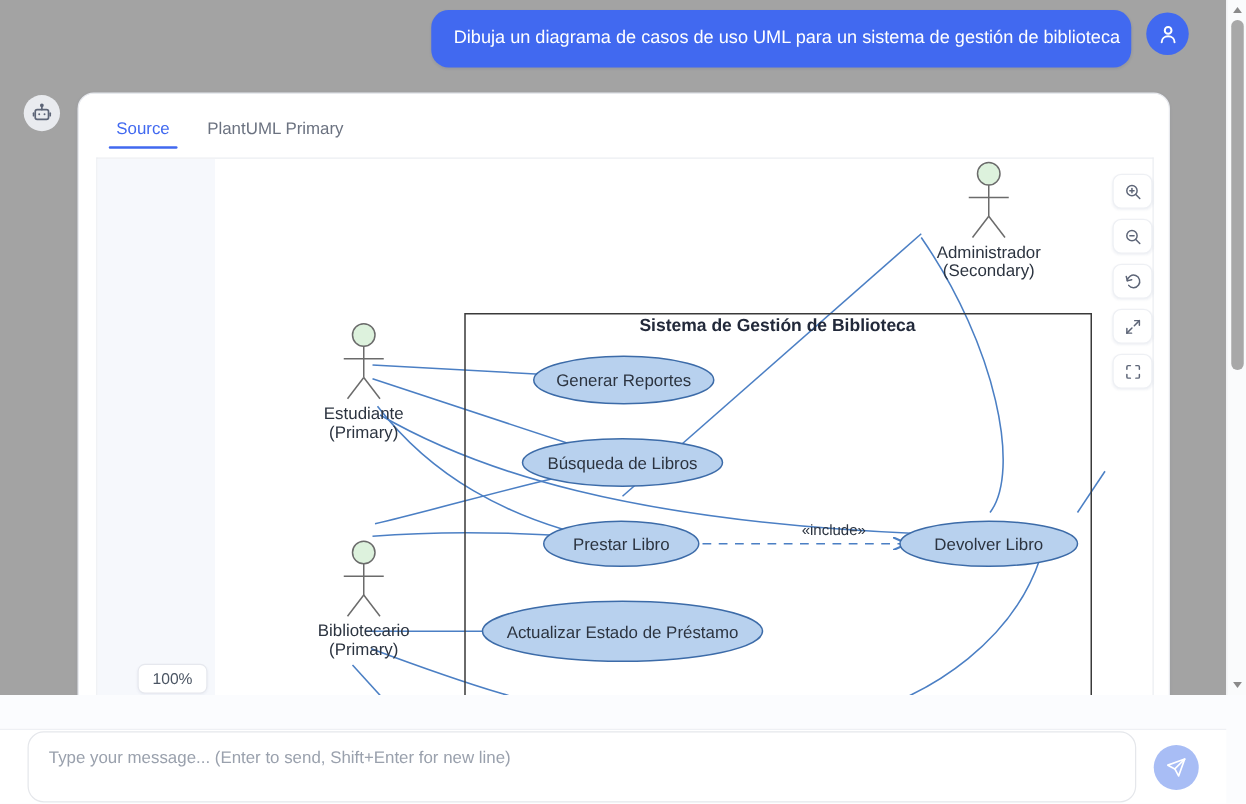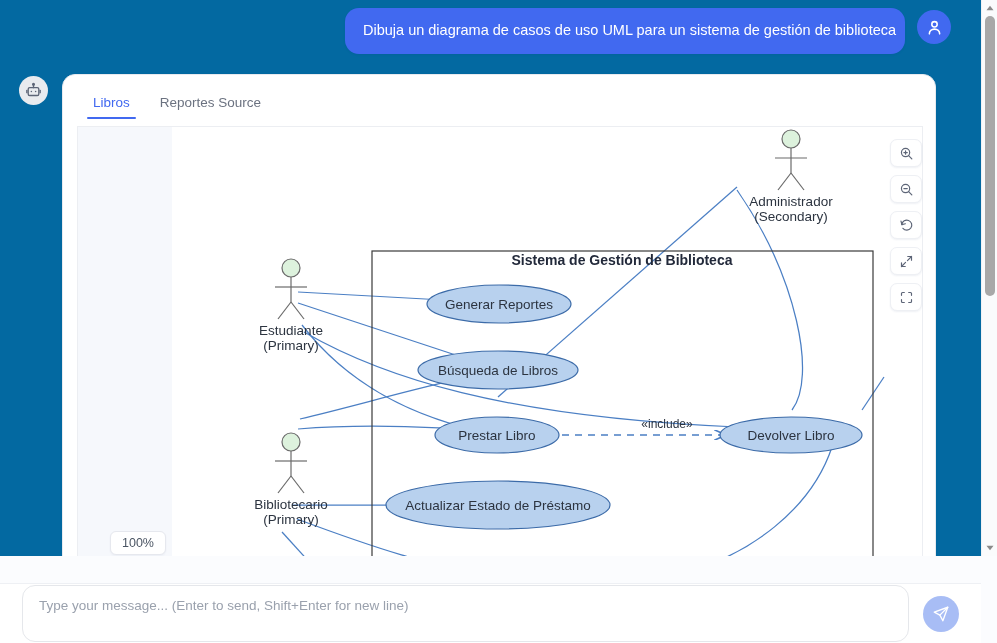--- a/index.html
+++ b/index.html
@@ -15,21 +15,21 @@
     position: relative;
     width: 997px; height: 643px;
     background: #fbfcfe;
   }
 
   
   .chat-area {
     position: absolute;
     left: 0; top: 0;
     width: 981px; height: 556px;
-    background: #0369a1;
+    background: #a3a3a3;
     overflow: hidden;
   }
 
   
   .msg-row-user {
     position: absolute;
     left: 0; top: 8px;
     width: 965px;
     display: flex;
     justify-content: flex-end;
@@ -264,22 +264,22 @@
         <path d="M2.6 12v3"></path>
         <path d="M21.4 12v3"></path>
         <circle cx="9" cy="13.3" r="1.1" fill="#5d6577" stroke="none"></circle>
         <circle cx="15" cy="13.3" r="1.1" fill="#5d6577" stroke="none"></circle>
       </svg>
     </div>
 
     <div class="assistant-card">
 
       <div class="tabs">
-        <button class="tab active">Libros</button>
-        <button class="tab">Reportes Source</button>
+        <button class="tab active">Source</button>
+        <button class="tab">PlantUML Primary</button>
       </div>
 
       <div class="diagram-viewport">
         <div class="canvas-gutter"></div>
 
         <svg class="diagram-svg" width="752" height="449" viewBox="0 0 752 449">
 
           <defs>
             <marker id="arrowOpen" markerWidth="10" markerHeight="8" refX="9" refY="4" orient="auto">
               <path d="M0,0 L9,4 L0,8" fill="none" stroke="#4b7fc4" stroke-width="1.3"></path>

